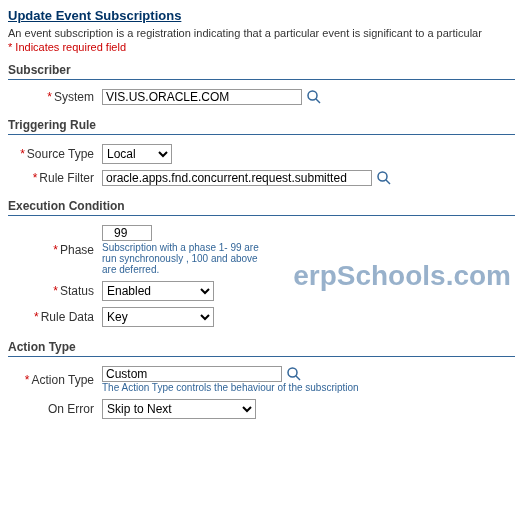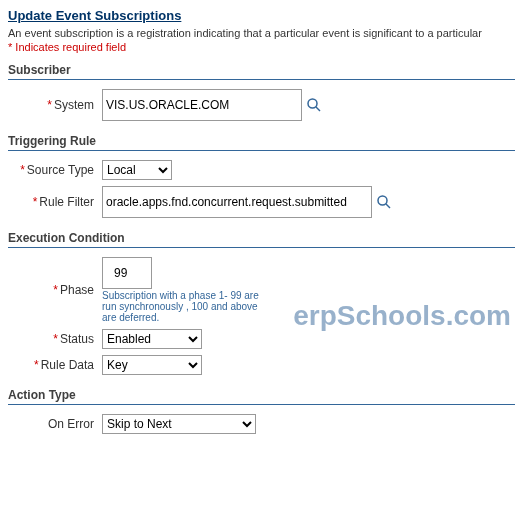--- a/index.html
+++ b/index.html
@@ -56,37 +56,37 @@
       width: 90px;
     }
     .required-star {
       color: #cc0000;
       margin-right: 2px;
     }
     .input-text {
       border: 1px solid #999;
       padding: 1px 3px;
       font-size: 12px;
-      height: 32px;
+      height: 16px;
     }
     .input-wide {
       width: 200px;
     }
     .input-medium {
       width: 50px;
       padding-left: 11px;
     }
     .select-box {
       border: 1px solid #999;
       font-size: 12px;
       height: 20px;
       background: #fff;
     }
     .select-sm { width: 70px; }
-    .select-med { width: 100px; }
+    .select-med { width: 112px; }
     .select-lg { width: 154px; }
     .icon-btn {
       background: none;
       border: none;
       cursor: pointer;
       padding: 0 2px;
       display: inline-flex;
       align-items: center;
     }
     .search-icon-svg {
@@ -218,20 +218,37 @@
         <option>None</option>
       </select>
     </td>
   </tr>
 </tbody>
   </table>
 
 <div class="section-header">Action Type</div>
 <table class="form-table">
   <tbody>
+      <tr>
+    <td class="label-cell">
+      <span class="required-star">*</span><span>Action Type</span>
+    </td>
+    <td>
+      <div class="inline-group">
+        <input type="text" class="input-text" style="width: 180px;" value="Custom">
+        <button class="icon-btn" title="Search">
+          <svg class="search-icon-svg" viewBox="0 0 16 16" fill="none" stroke="#336699" stroke-width="1.5">
+            <circle cx="6.5" cy="6.5" r="4.5"></circle>
+            <line x1="10" y1="10" x2="14" y2="14"></line>
+          </svg>
+        </button>
+      </div>
+      <span class="action-hint">The Action Type controls the behaviour of the subscription</span>
+    </td>
+  </tr>
   <tr>
     <td class="label-cell">
       <span>On Error</span>
     </td>
     <td>
       <select class="select-box select-lg">
         <option>Skip to Next</option>
         <option>Stop and Rollback</option>
         <option>Ignore</option>
       </select>

